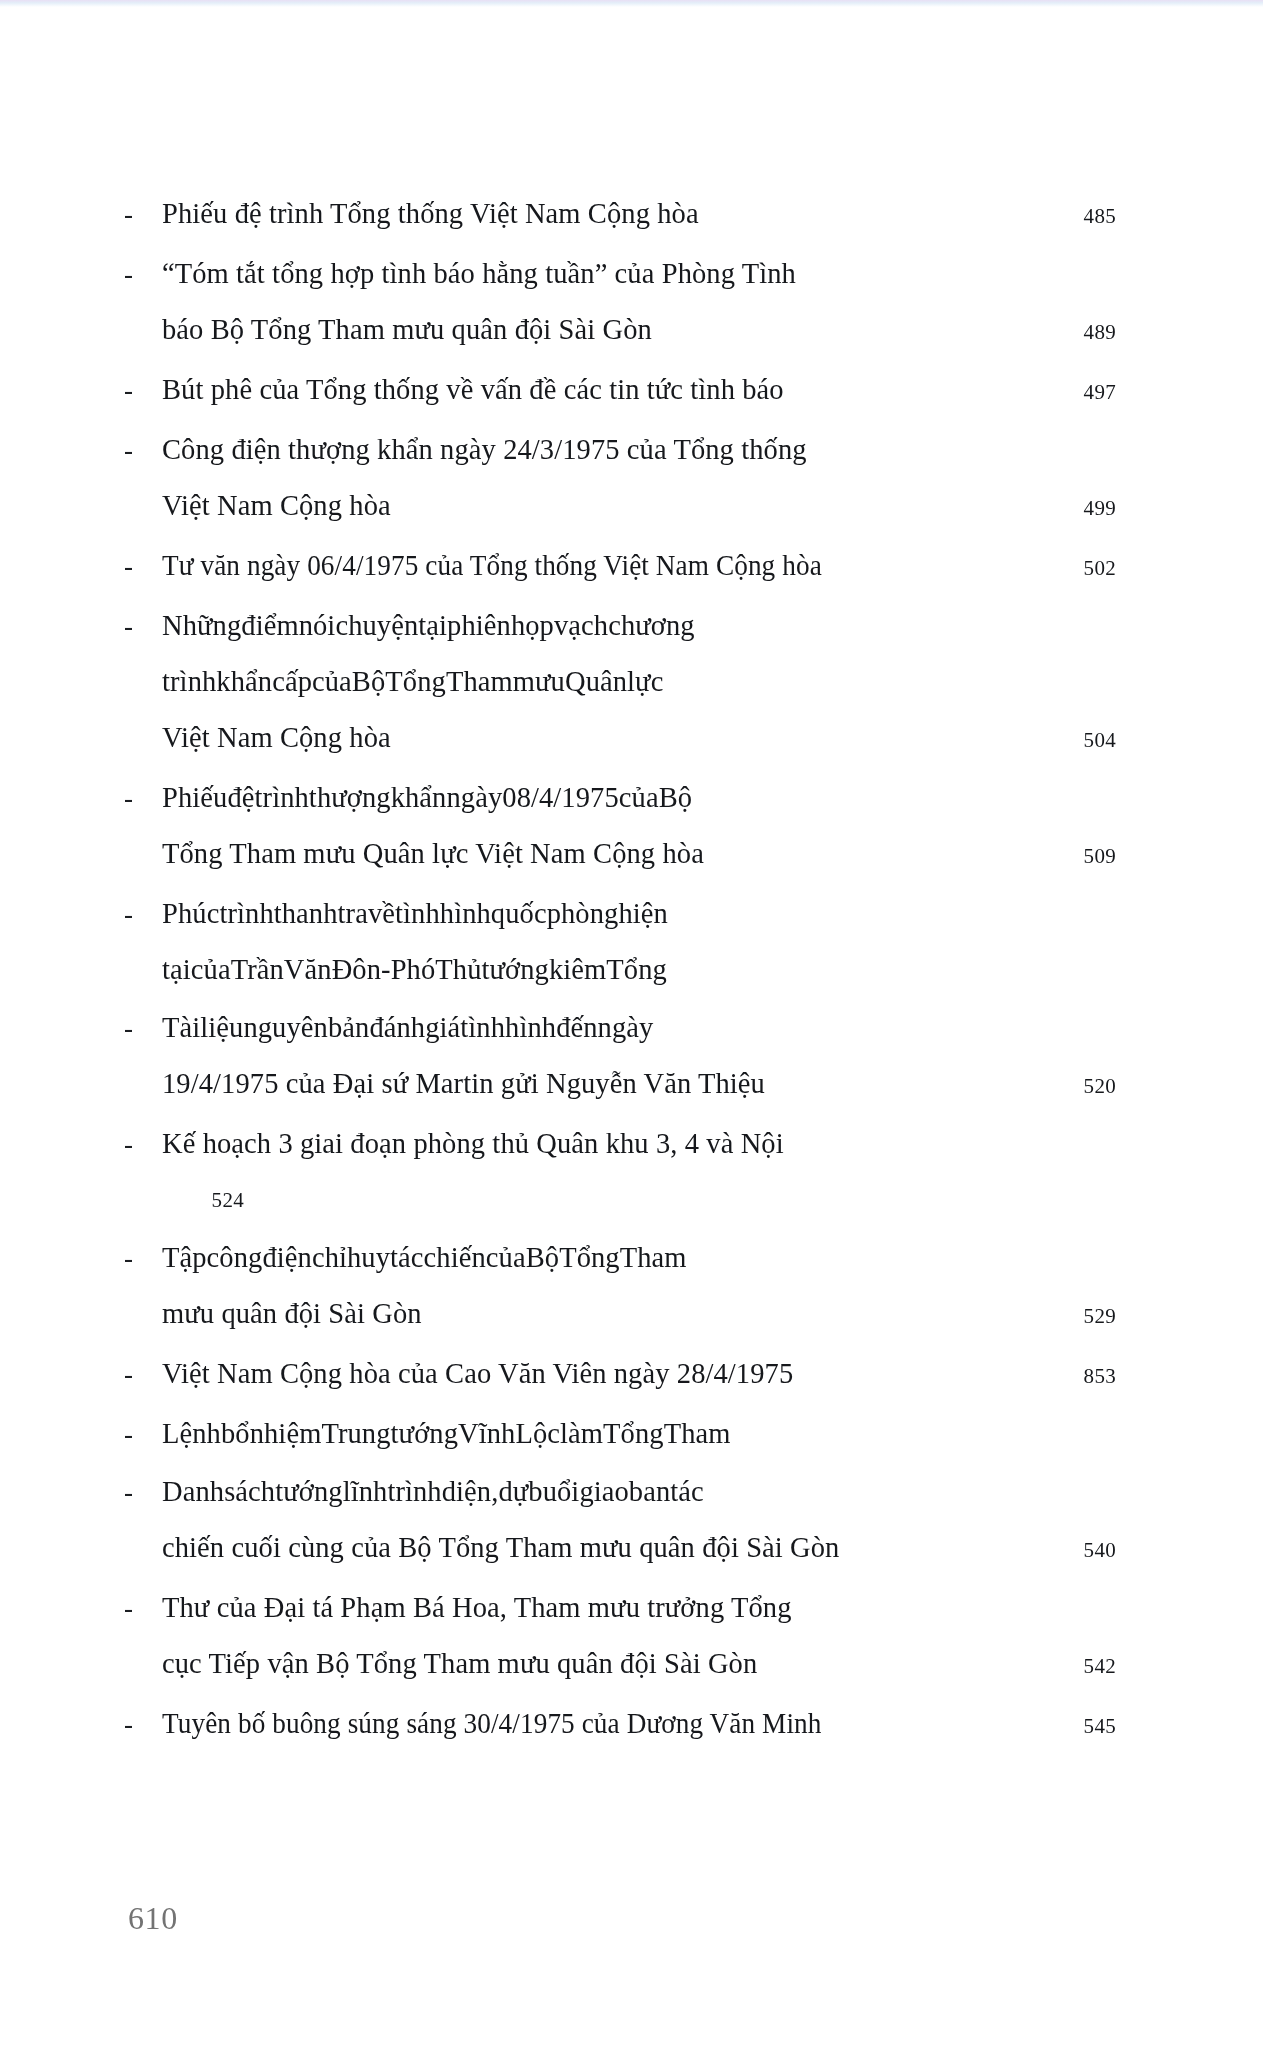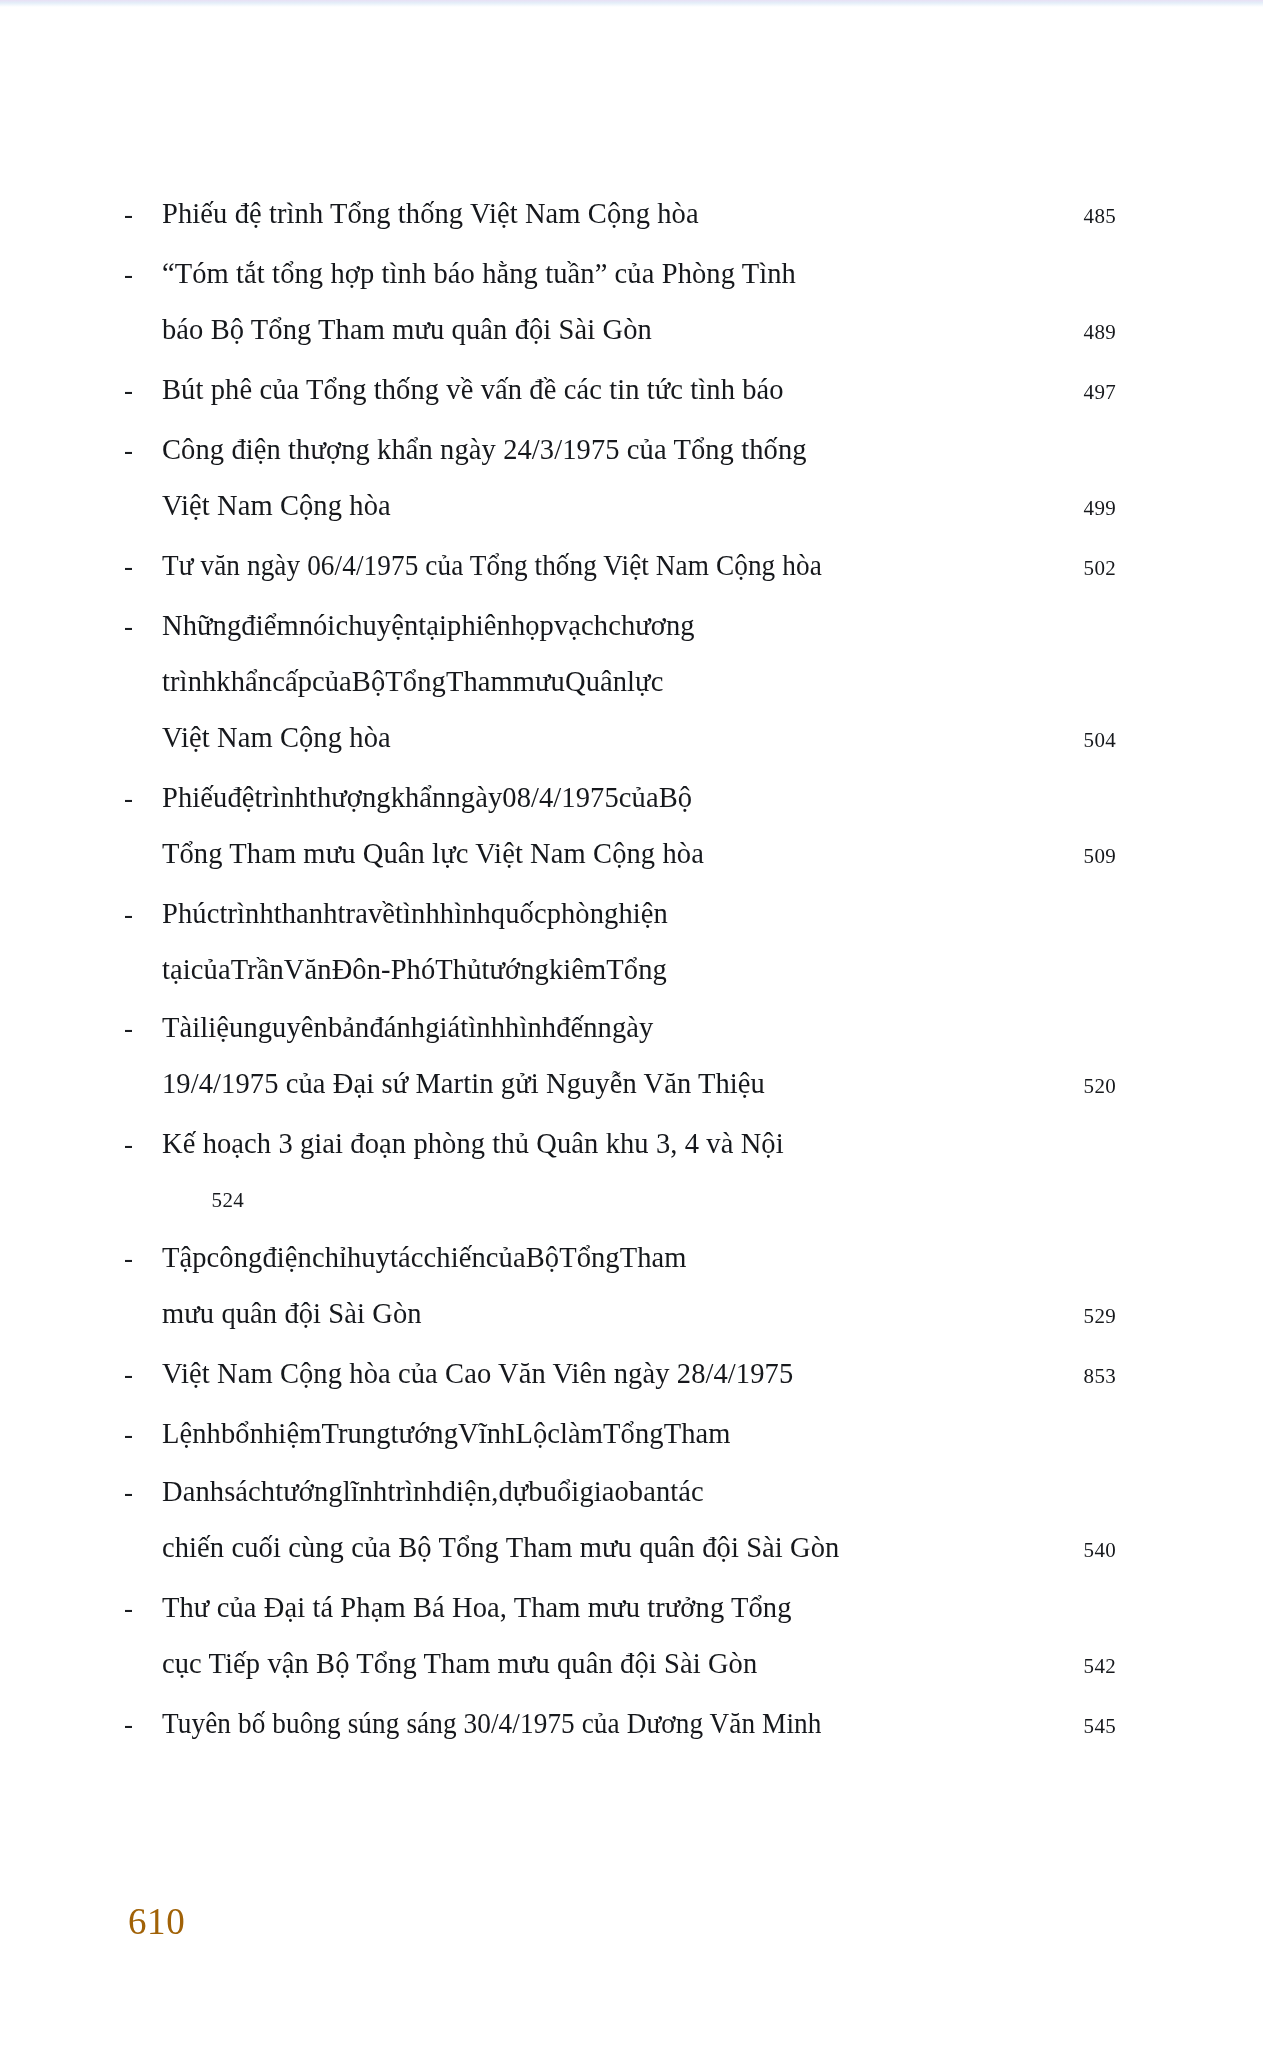--- a/index.html
+++ b/index.html
@@ -87,23 +87,23 @@
     box-sizing: border-box;
     font-size: 21px;
     line-height: 56px;
     letter-spacing: 0.3px;
   }
   .pg.empty { color: transparent; }
   .folio {
     position: absolute;
     left: 128px;
     top: 1900px;
-    font-size: 37px;
+    font-size: 32px;
     letter-spacing: 0.6px;
-    color: #a16207;
+    color: #737373;
   }
 </style>
 </head>
 <body>
 
 <div class="page">
 
   <div class="scan-artifact"></div>
 
   <div class="toc" id="toc-root">

